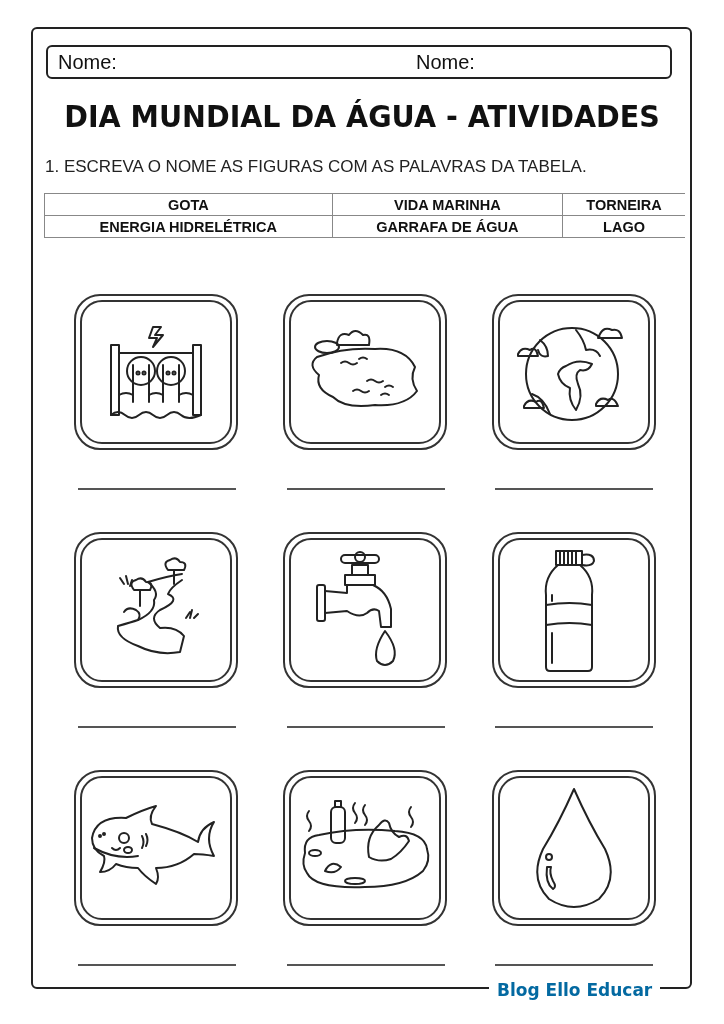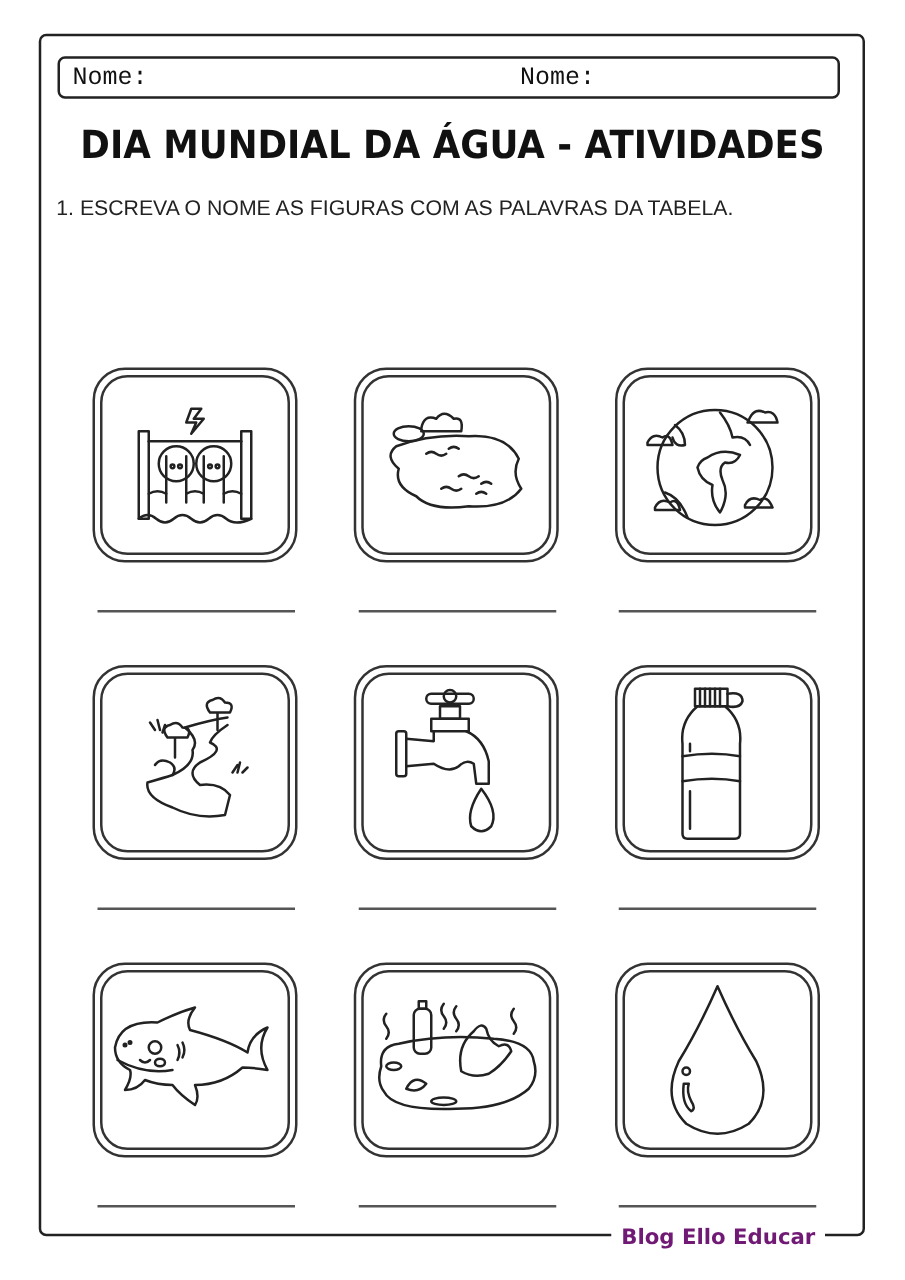--- a/index.html
+++ b/index.html
@@ -1,47 +1,57 @@
 <!DOCTYPE html>
 <html><head>
 <meta charset="utf-8">
 <style>
   html, body { margin:0; padding:0; background:#fff; }
   body { width:724px; height:1024px; position:relative; overflow:hidden; font-family:"Liberation Sans", sans-serif; color:#111; }
   .frame { position:absolute; left:31px; top:27px; width:661px; height:962px; border:2px solid #222; border-radius:6px; box-sizing:border-box; }
-  .namebox { position:absolute; left:46px; top:45px; width:626px; height:34px; border:2px solid #222; border-radius:6px; box-sizing:border-box; font-family:Liberation Mono, monospace; font-size:20px; }
+  .namebox { position:absolute; left:46px; top:45px; width:626px; height:34px; border:2px solid #222; border-radius:6px; box-sizing:border-box; font-family:Liberation Sans, sans-serif; font-size:20px; }
   .namebox .lbl { position:absolute; top:4px; }
   .title { position:absolute; left:0; width:724px; top:98px; text-align:center; font-family:"DejaVu Sans", sans-serif; font-weight:bold; font-size:31px; letter-spacing:0px; transform:scaleX(0.92); }
   .instr { position:absolute; left:45px; top:157px; font-size:17px; color:#222; }
   table.words { position:absolute; left:44px; top:193px; width:641px; border-collapse:collapse; font-weight:bold; font-size:14.5px; }
   table.words td { border:1px solid #888; text-align:center; height:21px; padding:0; }
   table.words td:first-child { border-left:1px solid #888; }
   table.words tr td:last-child { border-right:none; }
   .card { position:absolute; width:164px; height:156px; border:2px solid #333; border-radius:26px; box-sizing:border-box; }
   .card .inner { position:absolute; left:4px; top:4px; right:4px; bottom:4px; border:2px solid #333; border-radius:22px; display:flex; align-items:center; justify-content:center; }
   .line { position:absolute; height:2px; background:#555; width:158px; }
-  .footer { position:absolute; left:489px; top:980px; background:#fff; padding:0 8px; font-family:"DejaVu Sans", sans-serif; font-weight:bold; font-size:17px; color:#701a75; }
+  .footer { position:absolute; left:489px; top:980px; background:#fff; padding:0 8px; font-family:"DejaVu Sans", sans-serif; font-weight:bold; font-size:17px; color:#0369a1; }
   svg { display:block; }
   svg * { fill:none; stroke:#222; stroke-width:2; stroke-linecap:round; stroke-linejoin:round; }
 </style>
 </head>
 <body>
 
 <div class="frame"></div>
 
 <div class="namebox">
   <span class="lbl" style="left:10px">Nome:</span>
   <span class="lbl" style="left:368px">Nome:</span>
 </div>
 
 <div class="title">DIA MUNDIAL DA ÁGUA - ATIVIDADES</div>
 <div class="instr">1. ESCREVA O NOME AS FIGURAS COM AS PALAVRAS DA TABELA.</div>
 
 <table class="words">
   <tbody>
+      <tr>
+    <td>GOTA</td>
+    <td>VIDA MARINHA</td>
+    <td>TORNEIRA</td>
+  </tr>
+  <tr>
+    <td>ENERGIA HIDRELÉTRICA</td>
+    <td>GARRAFA DE ÁGUA</td>
+    <td>LAGO</td>
+  </tr>
 </tbody>
   </table>
 
 <div class="card" style="left:74px;top:294px">
   <div class="inner">
     <svg width="110" height="110" viewBox="0 0 110 110">
       <path d="M52 10 L60 10 L54 18 L62 18 L52 30 L56 21 L48 21 Z"></path>
       <rect x="10" y="28" width="8" height="70"></rect>
         <rect x="92" y="28" width="8" height="70"></rect>
       <line x1="18" y1="36" x2="92" y2="36"></line>

